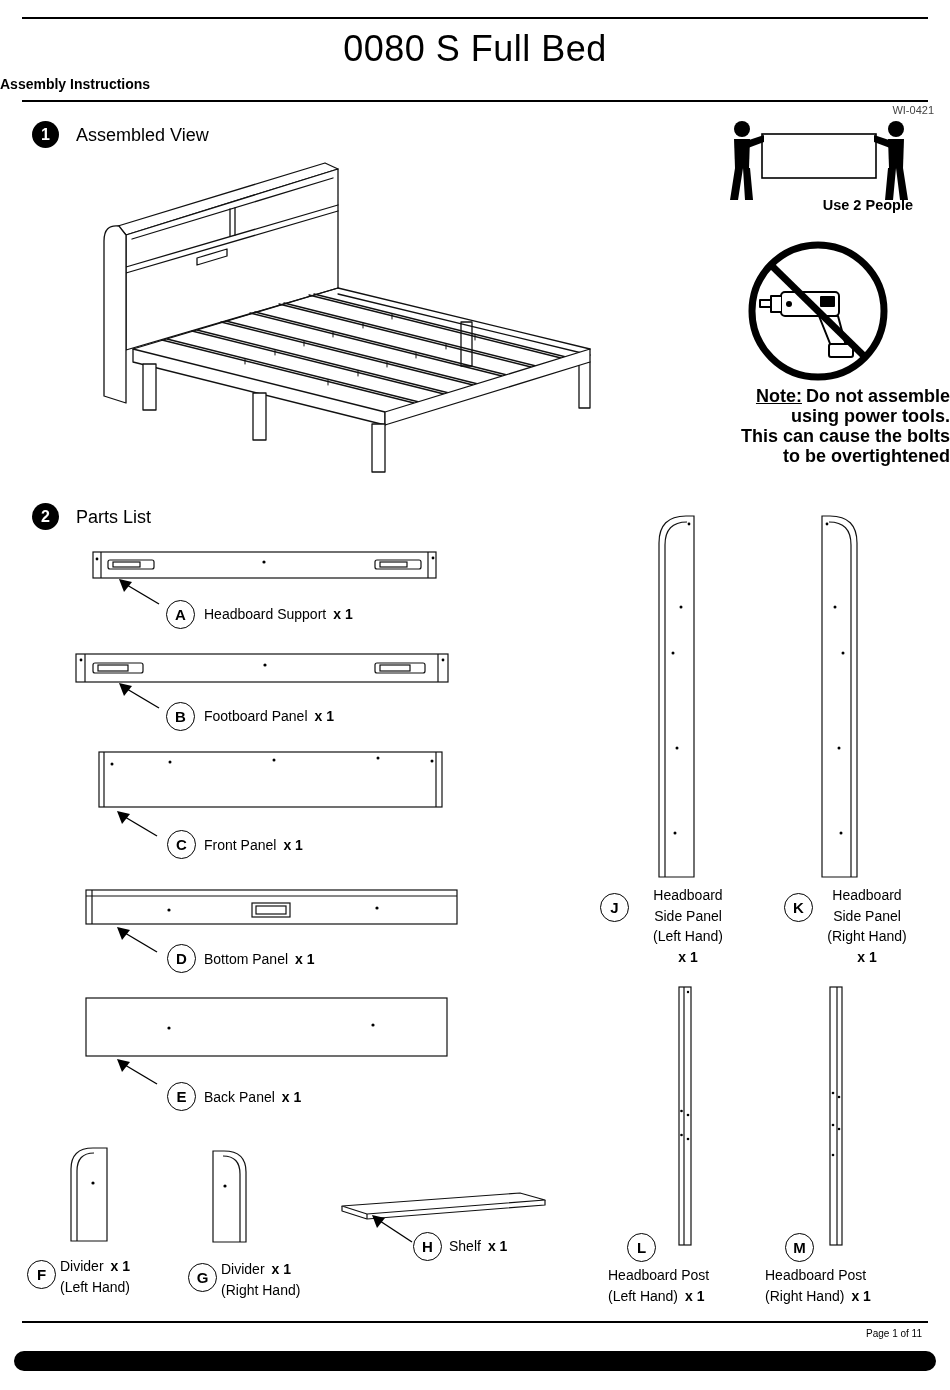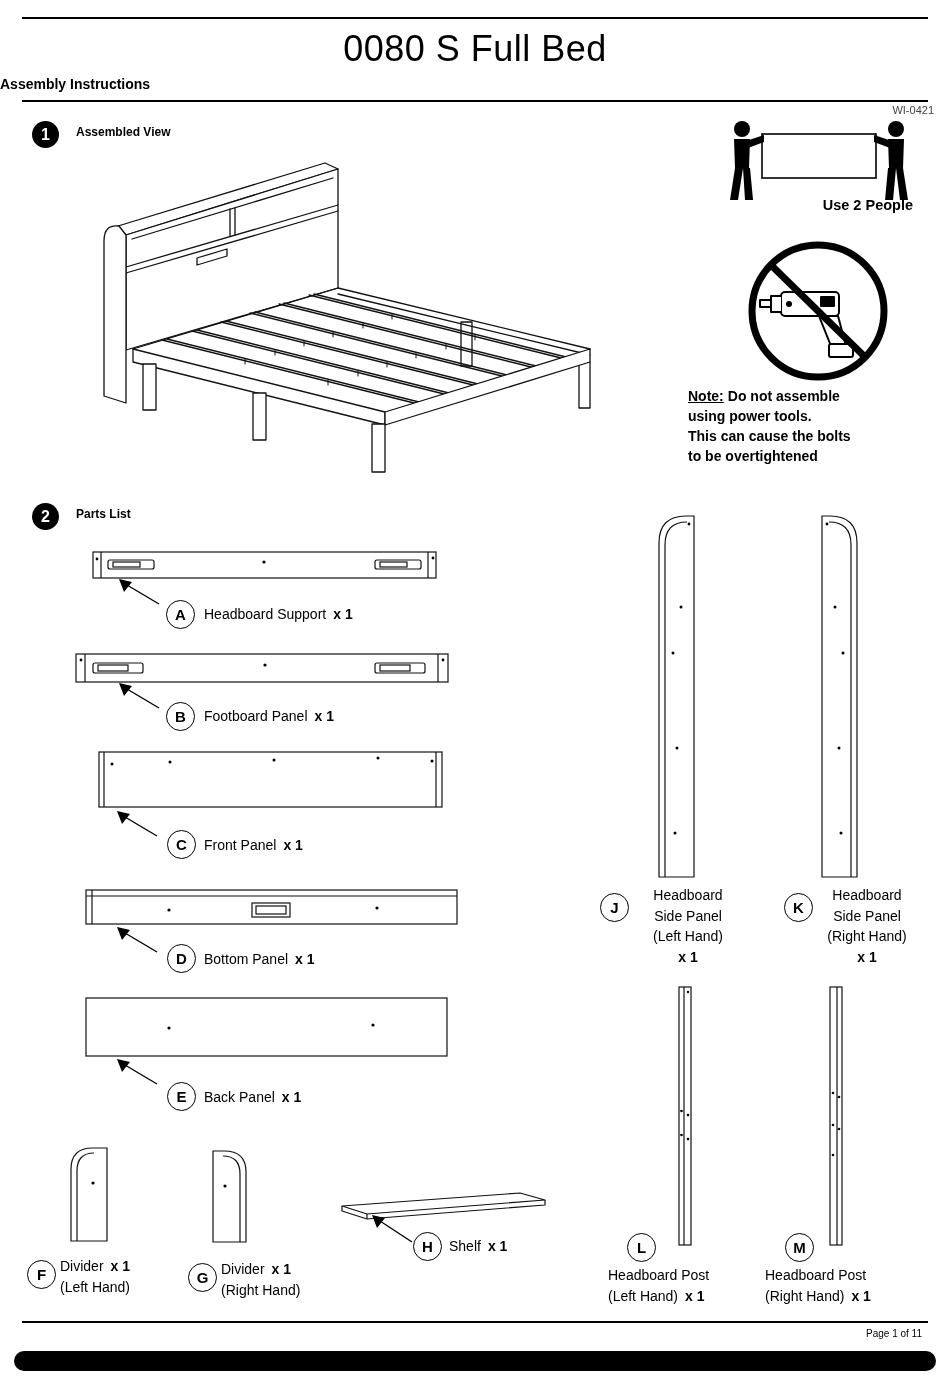--- a/index.html
+++ b/index.html
@@ -8,31 +8,31 @@
     font-family:"Liberation Sans",sans-serif;position:relative;overflow:hidden;
   }
   .abs{position:absolute}
   .hline{position:absolute;left:22px;right:22px;height:2px;background:#000}
   .hline.thin{height:1.5px}
   .title{position:absolute;left:0;right:0;top:28px;text-align:center;font-size:36px;font-weight:400;letter-spacing:.5px}
   .subtitle{position:absolute;left:0;right:0;top:76px;text-align:left;font-size:14px;font-weight:700}
   .doc-code{position:absolute;right:16px;top:104px;font-size:11px;color:#444}
   .sec-badge{position:absolute;width:27px;height:27px;border-radius:50%;background:#000;color:#fff;
     display:flex;align-items:center;justify-content:center;font-size:16px;font-weight:700}
-  .sec-title{position:absolute;font-size:12px;font-weight:700}
+  .sec-title{position:absolute;font-size:18px;font-weight:400}
   .badge{position:absolute;width:27px;height:27px;border-radius:50%;border:1.7px solid #000;background:#fff;
     display:flex;align-items:center;justify-content:center;font-size:15px;font-weight:700}
   .plabel{position:absolute;font-size:14px;white-space:nowrap}
   .qty{font-weight:700;margin-left:7px}
   .fg-label{position:absolute;font-size:14px;line-height:21px;white-space:nowrap}
   .jk-label{position:absolute;width:110px;text-align:center;font-size:14px;line-height:20.5px}
   .jk-label .qty-line{font-weight:700}
   .lm-label{position:absolute;width:160px;font-size:14px;line-height:21px;white-space:nowrap}
   .u2p-label{position:absolute;left:723px;top:197px;width:190px;text-align:right;font-size:14.5px;font-weight:700}
-  .note{position:absolute;left:688px;top:386px;width:262px;text-align:left;font-size:14px;font-weight:700;line-height:20px}
+  .note{position:absolute;left:688px;top:386px;width:262px;text-align:right;font-size:18px;font-weight:700;line-height:20px}
   .note-label{text-decoration:underline}
   .note .txt{margin-left:4px}
   .page-num{position:absolute;right:28px;top:1328px;font-size:10px}
   .bottom-bar{position:absolute;left:14px;right:14px;top:1351px;height:20px;background:#000;border-radius:10px}
   svg{display:block}
   .leader line{stroke:#000;stroke-width:1.4}
 </style>
 </head>
 <body>
 

